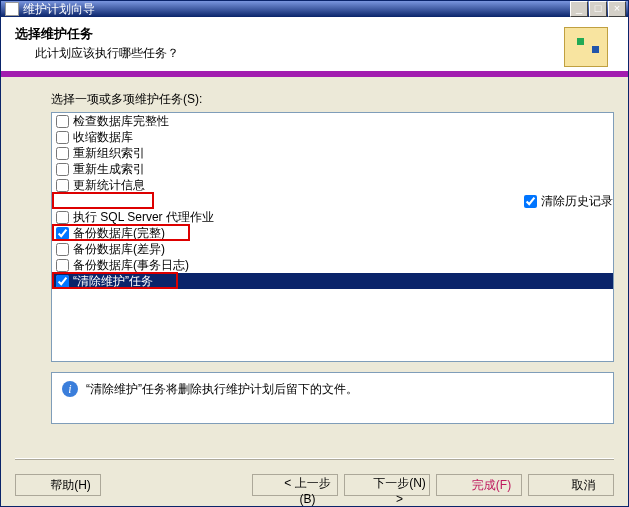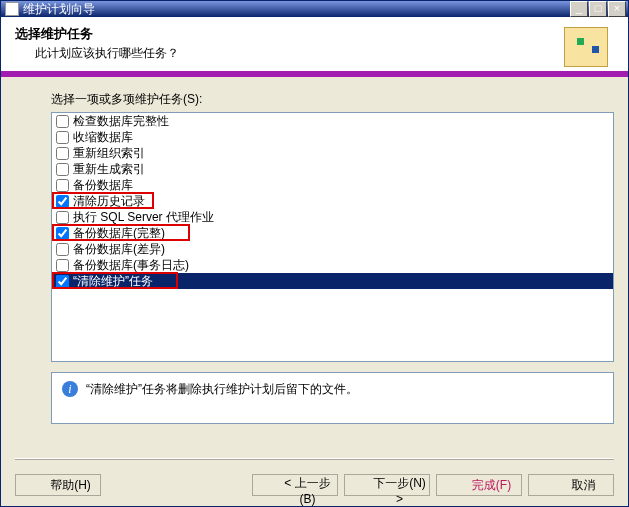--- a/index.html
+++ b/index.html
@@ -68,23 +68,23 @@
         <div class="row">
           <input type="checkbox" style="">
           <span>重新组织索引</span>
         </div>
         <div class="row">
           <input type="checkbox" style="">
           <span>重新生成索引</span>
         </div>
         <div class="row">
           <input type="checkbox" style="">
-          <span>备份数据库</span>
+          <span>更新统计信息</span>
         </div>
-        <div class="row" style="position: relative;">
+        <div class="row" style="position: relative; justify-content: flex-end;">
           <input type="checkbox" checked="" style="">
           <span>清除历史记录</span>
           <div class="redbox" style="left: 0px; top: -1px; width: 102px; max-width: 160px; height: 17px;"></div>
         </div>
         <div class="row">
           <input type="checkbox" style="">
           <span>执行 SQL Server 代理作业</span>
         </div>
         <div class="row" style="position: relative;">
           <input type="checkbox" checked="" style="">

